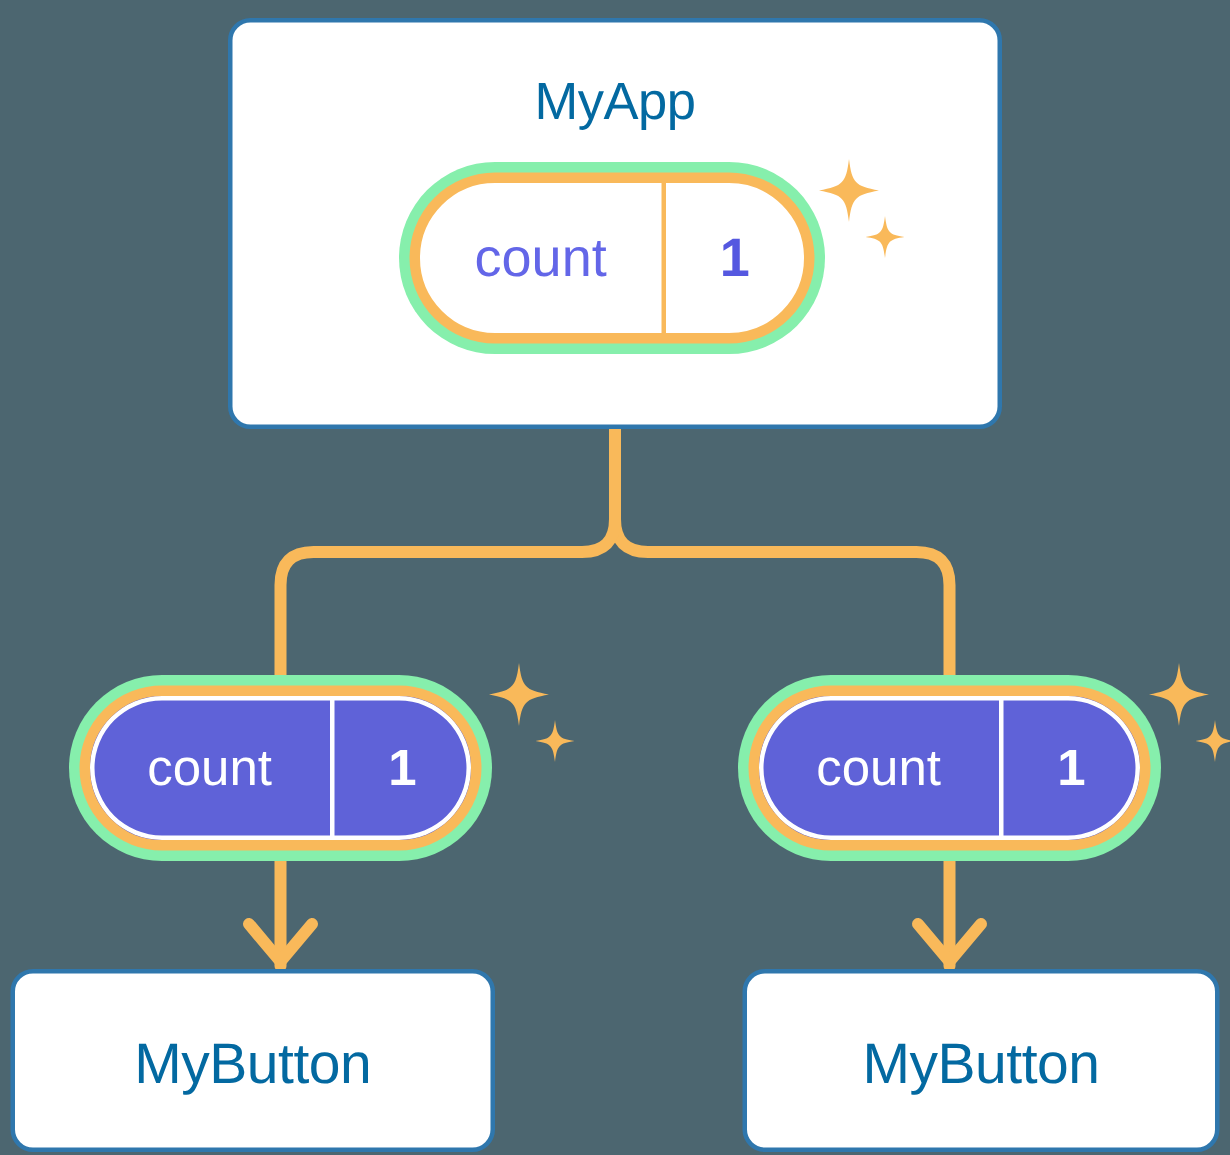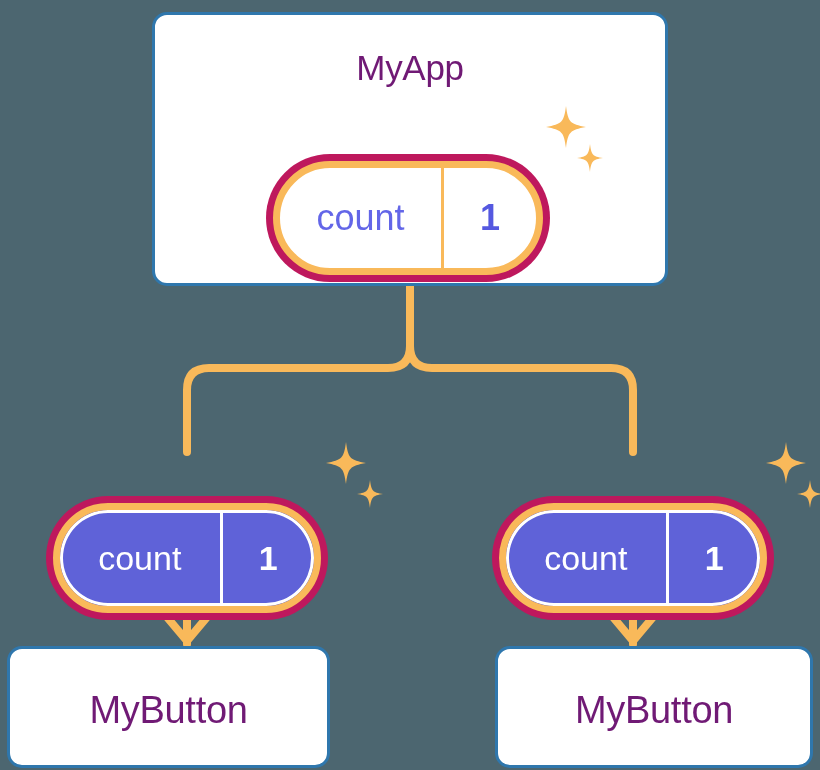--- a/index.html
+++ b/index.html
@@ -32,21 +32,21 @@
 
   
   .card {
     position: absolute;
     background: #ffffff;
     border: 3px solid #2f77ad;
     border-radius: 15px;
     box-sizing: border-box;
   }
   .card-title {
-    color: #701a75;
+    color: #0369a1;
     text-align: center;
     white-space: nowrap;
   }
 
   #card-myapp {
     left: 152px;
     top: 12px;
     width: 516px;
     height: 274px;
   }
@@ -66,25 +66,24 @@
   .card-leaf .card-title {
     font-size: 38px;
     line-height: 122px;
     letter-spacing: -0.3px;
   }
 
   
   .pill-wrap {
     position: absolute;
     
-    background: #be185d;
+    background: #86efac;
     border-radius: 999px;
     box-sizing: border-box;
     padding: 7px;
-    margin-top: 46px;
   }
   .pill {
     width: 100%;
     height: 100%;
     box-sizing: border-box;
     border: 7px solid #f9b95a;
     border-radius: 999px;
     display: flex;
     align-items: stretch;
     overflow: hidden;

